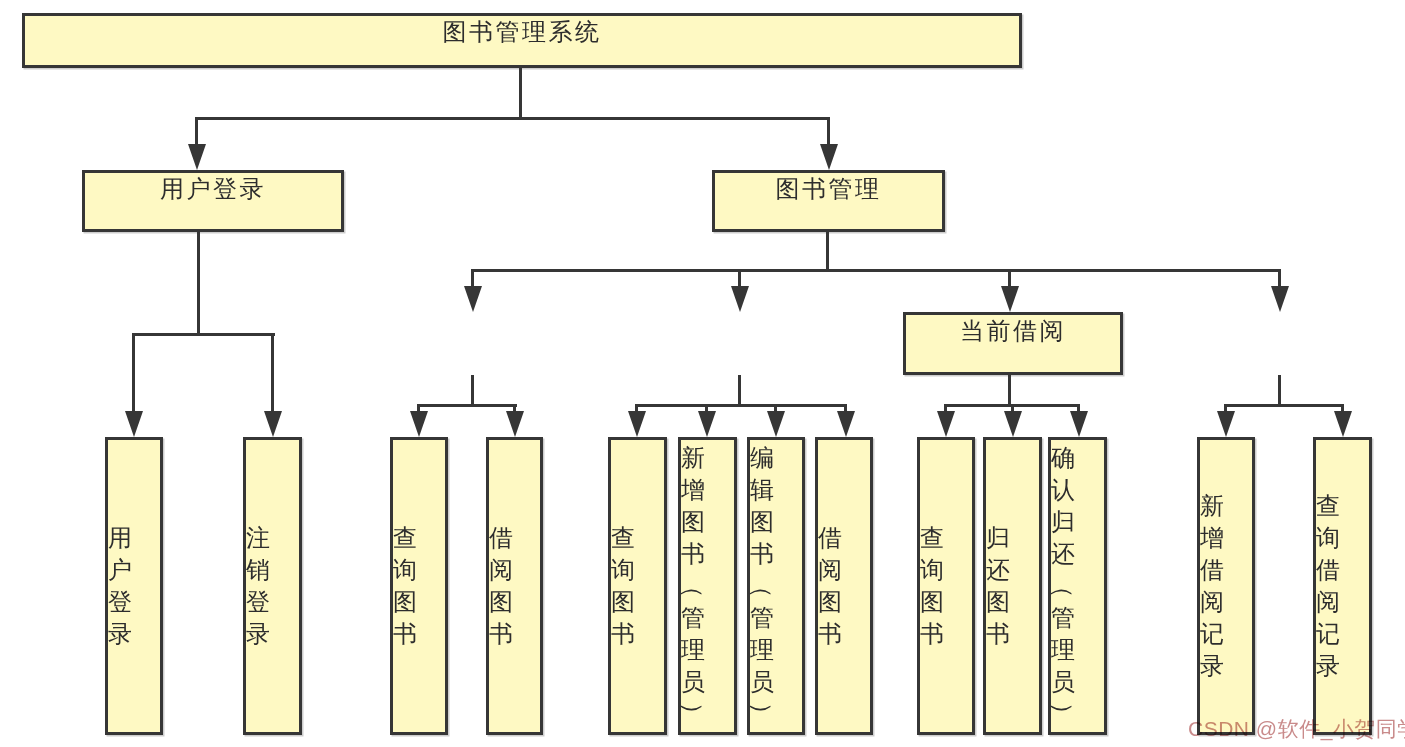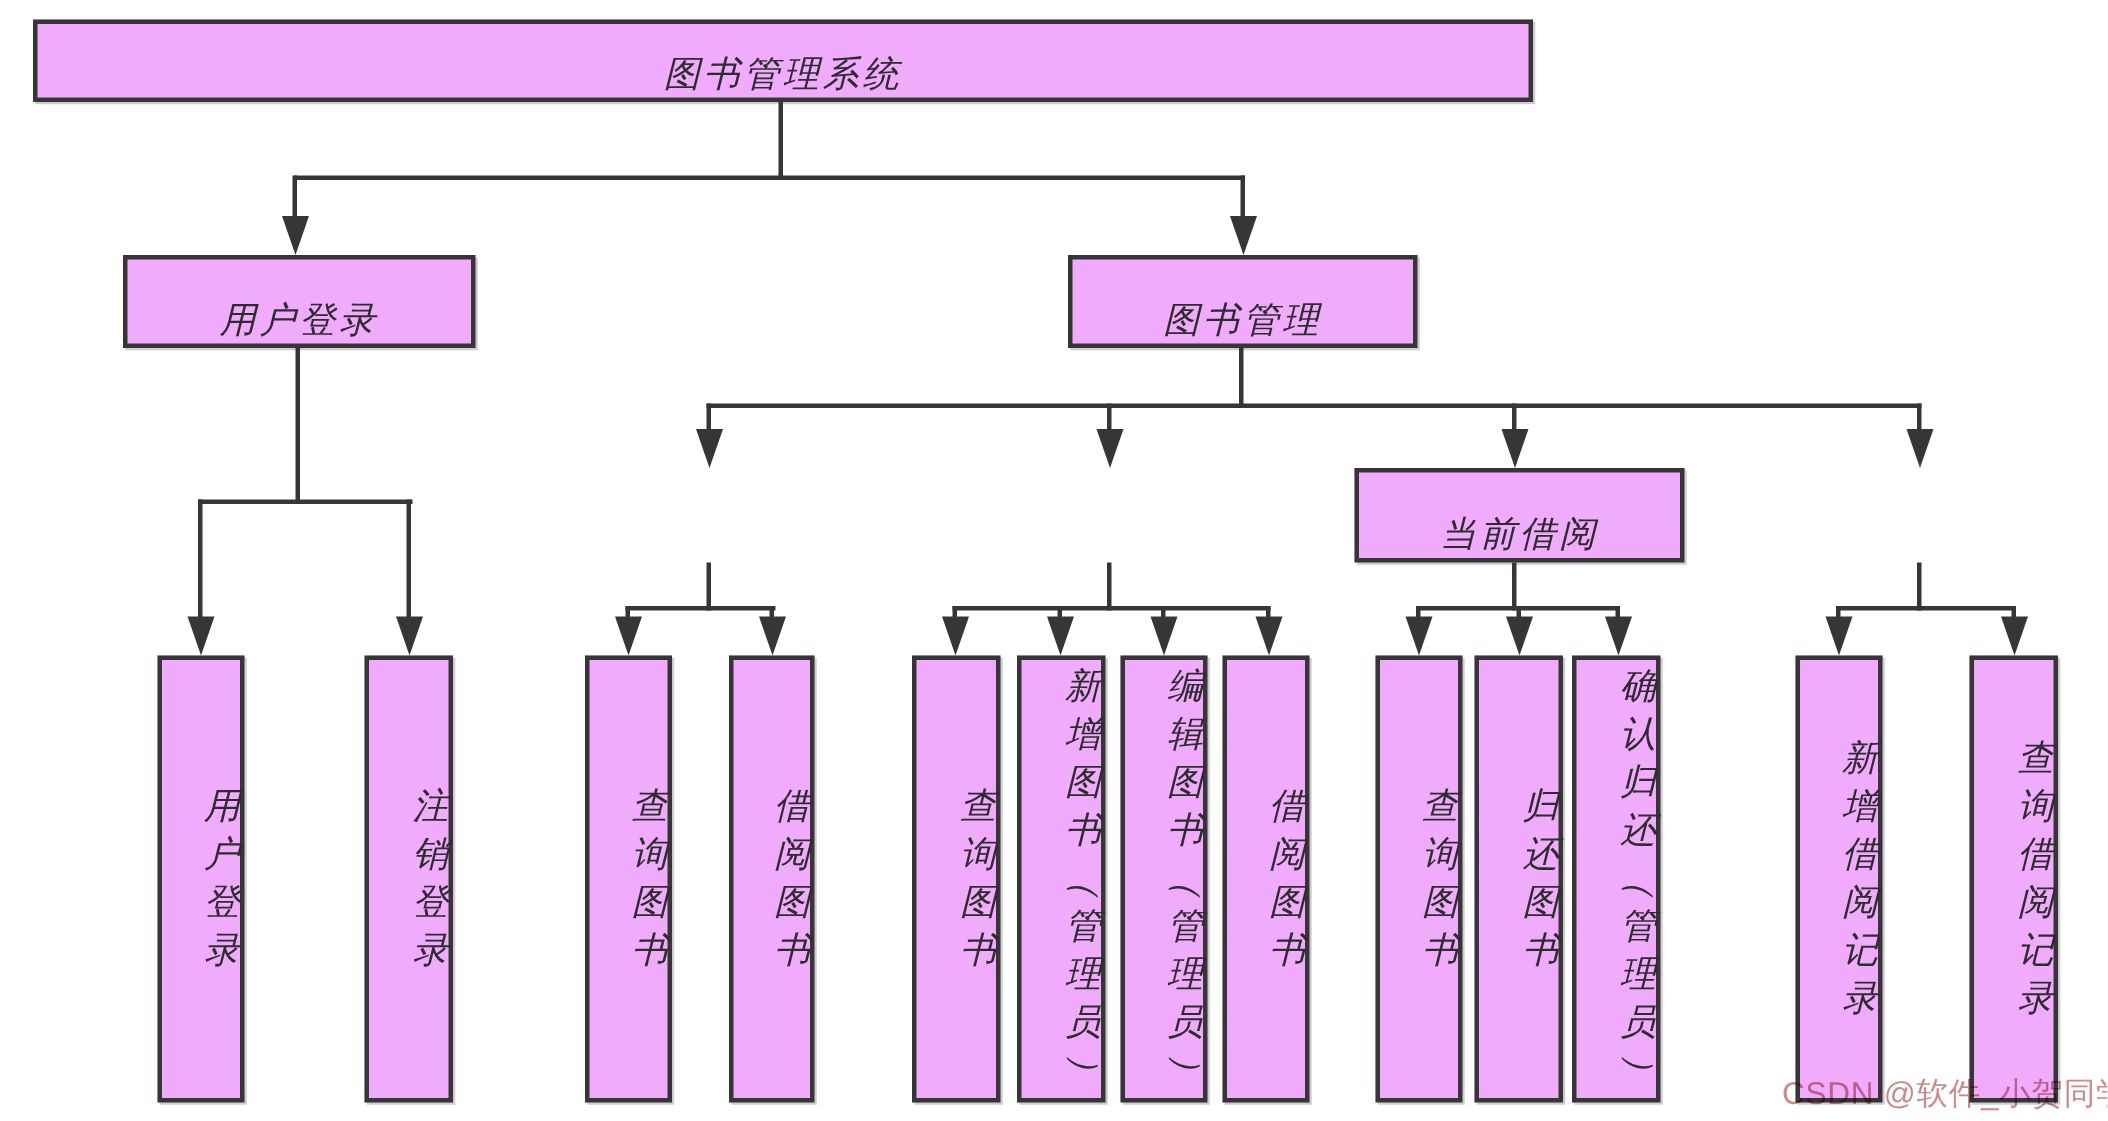--- a/index.html
+++ b/index.html
@@ -2,25 +2,24 @@
 <html style="--line: #363636; --text: #2d2d2d; --bg: #ffffff; --wm: #c98b8b;"><head>
 <meta charset="utf-8">
 <style>
   html,body{margin:0;padding:0;background:#fff;}
   .stage{
     position:relative;width:1405px;height:747px;background:var(--bg,#fff);
     font-family:"Liberation Sans","DejaVu Sans",sans-serif;
     color:var(--text,#2d2d2d);overflow:hidden;
   }
   .box{
-    position:absolute;box-sizing:border-box;background:#f0abfc;
+    position:absolute;box-sizing:border-box;background:#fef9c3;
     border:3px solid var(--line,#363636);
-    display:flex;align-items:flex-end;justify-content:center;
+    display:flex;align-items:flex-start;justify-content:center;
     box-shadow:1.5px 1.5px 0 rgba(130,130,130,.4);
-    font-style:italic;
   }
   .hlabel{font-size:24px;letter-spacing:2.5px;white-space:nowrap;}
   .root{left:22px;top:13px;width:1000px;height:55px;}
   .lvl2{top:170px;height:62px;}
   .mid{top:312px;height:63px;}
   .leaf{top:437px;height:298px;flex-direction:column;}
   .leaf span{font-size:24px;line-height:1;margin:4px 0;display:block;}
   .leaf span.rot{transform:rotate(90deg);}
   .vl{position:absolute;width:3px;background:var(--line,#363636);}
   .hl{position:absolute;height:3px;background:var(--line,#363636);}
@@ -43,21 +42,21 @@
     <span class="hlabel">图书管理系统</span>
   </div>
 
   <div class="vl" style="left:519px;top:68px;height:51px;"></div>
   <div class="hl" style="left:196px;top:117px;width:634px;"></div>
   <div class="vl" style="left:195px;top:117px;height:34px;"></div>
   <div class="ar" style="left:188px;top:144px;"></div>
   <div class="vl" style="left:827px;top:117px;height:34px;"></div>
   <div class="ar" style="left:820px;top:144px;"></div>
 
-  <div class="box lvl2" style="left:82px;width:235px;">
+  <div class="box lvl2" style="left:82px;width:262px;">
     <span class="hlabel">用户登录</span>
   </div>
   <div class="box lvl2" style="left:712px;width:233px;">
     <span class="hlabel">图书管理</span>
   </div>
 
   <div class="vl" style="left:197px;top:232px;height:104px;"></div>
   <div class="hl" style="left:132px;top:333px;width:143px;"></div>
   <div class="vl" style="left:132px;top:333px;height:82px;"></div>
   <div class="ar" style="left:125px;top:411px;"></div>

